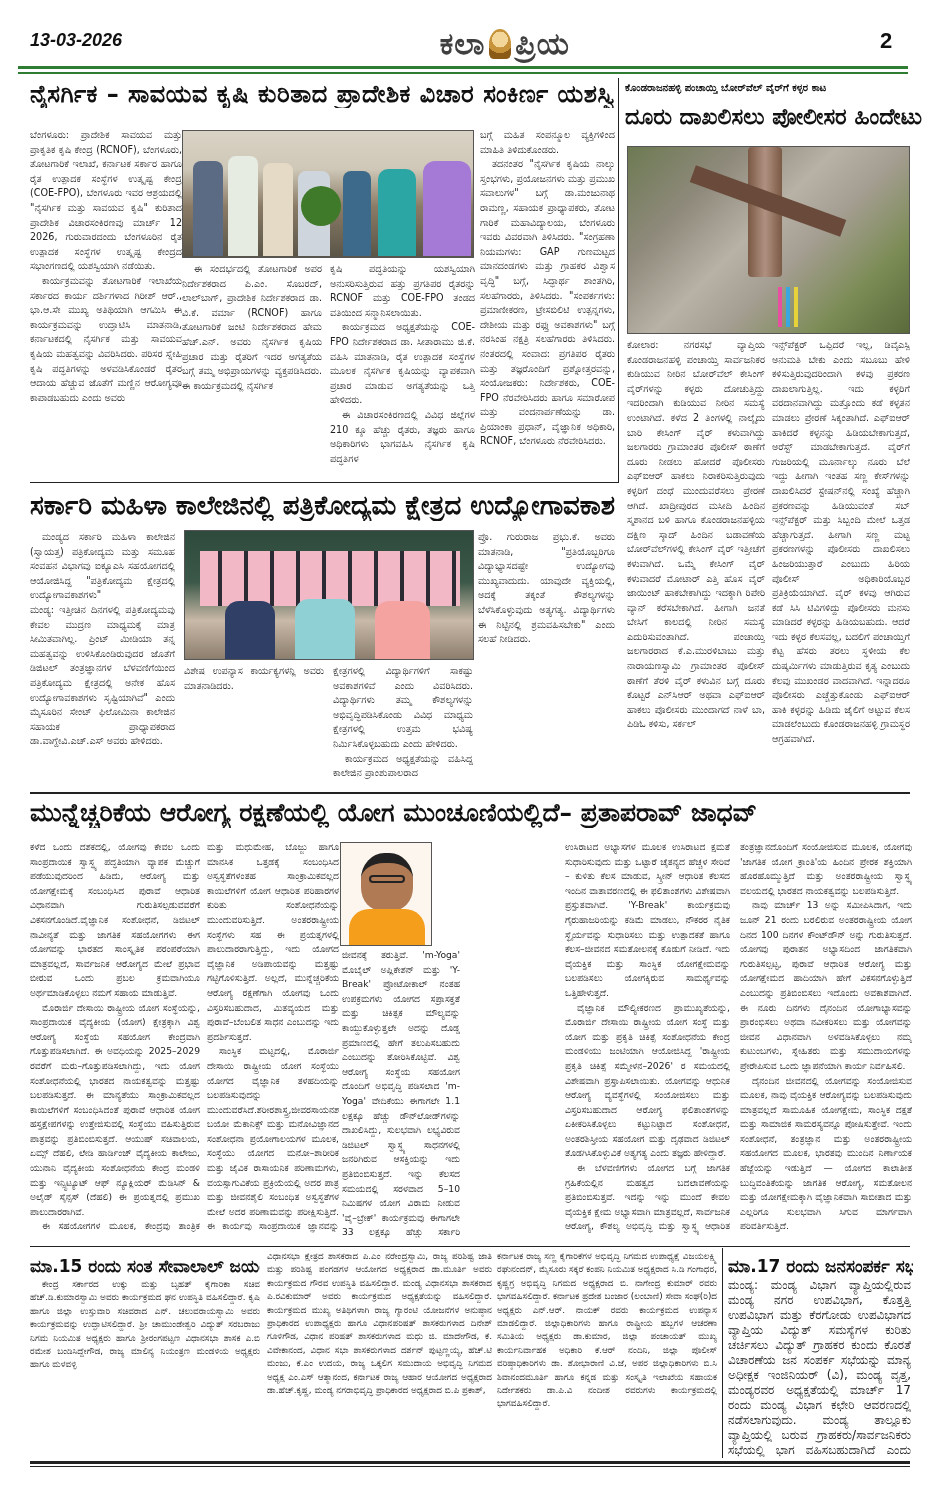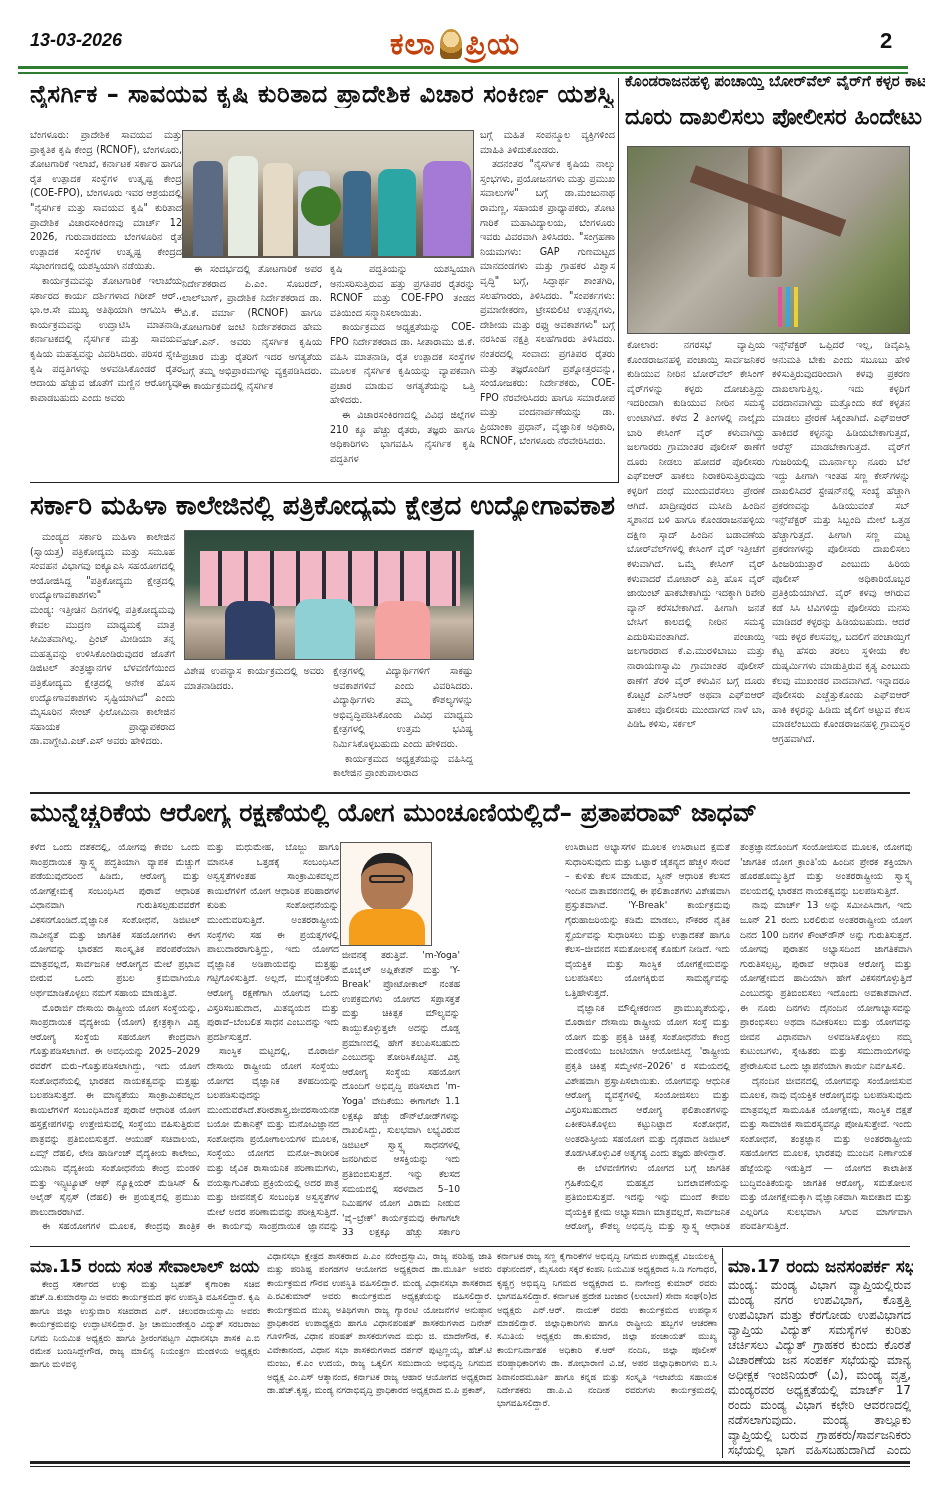--- a/index.html
+++ b/index.html
@@ -1,21 +1,21 @@
 <!DOCTYPE html>
 <html><head>
 <meta charset="utf-8">
 <style>
   *{box-sizing:border-box;margin:0;padding:0}
   body{width:945px;height:1492px;background:#fff;font-family:"DejaVu Sans",sans-serif;color:#111;position:relative;overflow:hidden}
   .abs{position:absolute}
   .masthead{left:0;top:0;width:945px;height:70px}
   .date{left:30px;top:30px;font:italic bold 18px "Liberation Sans",sans-serif}
   .pageno{left:880px;top:28px;font:bold 22px "Liberation Sans",sans-serif}
-  .logo{left:390px;top:24px;width:180px;height:40px;display:flex;align-items:center;justify-content:flex-start;color:#c2410c;font:bold 30px "DejaVu Sans",sans-serif;letter-spacing:1px}
+  .logo{left:390px;top:24px;width:180px;height:40px;display:flex;align-items:center;justify-content:flex-end;color:#404040;font:bold 30px "DejaVu Sans",sans-serif;letter-spacing:1px}
   .logo .emb{display:inline-block;width:22px;height:30px;margin:0 4px;border-radius:50% 50% 20% 20%;background:radial-gradient(circle at 50% 35%,#f3d79a 0 35%,#c6923a 36% 60%,#8a5a16 61%);}
   .rule-top{left:18px;top:66px;width:890px;height:8px;border-top:3px solid #2e7d32;border-bottom:2px solid #2e7d32}
   .headline{font-family:"DejaVu Sans",sans-serif;font-weight:bold;color:#111;white-space:nowrap;overflow:hidden}
   .body-text{font-size:9.6px;line-height:14.6px;text-align:justify;color:#222;overflow:hidden}
   .body-text p{text-indent:12px}
   .vline{width:1px;background:#222}
   .hline{height:2px;background:#222}
   .photo{overflow:hidden;border:1px solid #555}
 </style>
 </head>
@@ -45,33 +45,33 @@
   <div style="position:absolute;left:45px;top:25px;width:30px;height:100px;background:#e6ece2;border-radius:8px 8px 0 0"></div>
   <div style="position:absolute;left:80px;top:32px;width:30px;height:93px;background:#e5dac6;border-radius:8px 8px 0 0"></div>
   <div style="position:absolute;left:115px;top:40px;width:32px;height:85px;background:#cfd5dd;border-radius:8px 8px 0 0"></div>
   <div style="position:absolute;left:118px;top:55px;width:40px;height:40px;background:#3f7a2a;border-radius:50%"></div>
   <div style="position:absolute;left:160px;top:40px;width:28px;height:85px;background:#3d6a8a;border-radius:8px 8px 0 0"></div>
   <div style="position:absolute;left:195px;top:38px;width:38px;height:87px;background:#2ca6a4;border-radius:10px 10px 0 0"></div>
   <div style="position:absolute;left:240px;top:30px;width:48px;height:95px;background:#a57ad6;border-radius:12px 12px 0 0"></div>
 </div>
 
 <div class="abs body-text" style="left:182px;top:262px;width:140px;height:216px">
-  <p>ಈ ಸಂದರ್ಭದಲ್ಲಿ ತೋಟಗಾರಿಕೆ ಅಪರ ನಿರ್ದೇಶಕರಾದ ಪಿ.ಎಂ. ಸೊಬರದ್, ಲಾಲ್‌ಬಾಗ್, ಪ್ರಾದೇಶಿಕ ನಿರ್ದೇಶಕರಾದ ಡಾ. ವಿ.ಕೆ. ವರ್ಮಾ (RCNOF) ಹಾಗೂ ತೋಟಗಾರಿಕೆ ಜಂಟಿ ನಿರ್ದೇಶಕರಾದ ಹೇಮ ಹೆಚ್.ಎನ್. ಅವರು ನೈಸರ್ಗಿಕ ಕೃಷಿಯ ಪ್ರಚಾರ ಮತ್ತು ರೈತರಿಗೆ ಇದರ ಅಗತ್ಯತೆಯ ಬಗ್ಗೆ ತಮ್ಮ ಅಭಿಪ್ರಾರಮಗಳ್ನು ವ್ಯಕ್ತಪಡಿಸಿದರು. ಈ ಕಾರ್ಯಕ್ರಮದಲ್ಲಿ ನೈಸರ್ಗಿಕ</p>
+  <p>ಈ ಸಂದರ್ಭದಲ್ಲಿ ತೋಟಗಾರಿಕೆ ಅಪರ ನಿರ್ದೇಶಕರಾದ ಪಿ.ಎಂ. ಸೊಬರದ್, ಲಾಲ್‌ಬಾಗ್, ಪ್ರಾದೇಶಿಕ ನಿರ್ದೇಶಕರಾದ ಡಾ. ವಿ.ಕೆ. ವರ್ಮಾ (RCNOF) ಹಾಗೂ ತೋಟಗಾರಿಕೆ ಜಂಟಿ ನಿರ್ದೇಶಕರಾದ ಹೇಮ ಹೆಚ್.ಎನ್. ಅವರು ನೈಸರ್ಗಿಕ ಕೃಷಿಯ ಪ್ರಚಾರ ಮತ್ತು ರೈತರಿಗೆ ಇದರ ಅಗತ್ಯತೆಯ ಬಗ್ಗೆ ತಮ್ಮ ಅಭಿಪ್ರಾಯಗಳನ್ನು ವ್ಯಕ್ತಪಡಿಸಿದರು. ಈ ಕಾರ್ಯಕ್ರಮದಲ್ಲಿ ನೈಸರ್ಗಿಕ</p>
 </div>
 <div class="abs body-text" style="left:330px;top:262px;width:145px;height:216px">
   <p style="text-indent:0">ಕೃಷಿ ಪದ್ಧತಿಯನ್ನು ಯಶಸ್ವಿಯಾಗಿ ಅನುಸರಿಸುತ್ತಿರುವ ಹತ್ತು ಪ್ರಗತಿಪರ ರೈತರನ್ನು RCNOF ಮತ್ತು COE-FPO ತಂಡದ ವತಿಯಿಂದ ಸನ್ಮಾನಿಸಲಾಯಿತು.</p>
   <p>ಕಾರ್ಯಕ್ರಮದ ಅಧ್ಯಕ್ಷತೆಯನ್ನು COE-FPO ನಿರ್ದೇಶಕರಾದ ಡಾ. ಸೀತಾರಾಮು ಜಿ.ಕೆ. ವಹಿಸಿ ಮಾತನಾಡಿ, ರೈತ ಉತ್ಪಾದಕ ಸಂಸ್ಥೆಗಳ ಮೂಲಕ ನೈಸರ್ಗಿಕ ಕೃಷಿಯನ್ನು ವ್ಯಾಪಕವಾಗಿ ಪ್ರಚಾರ ಮಾಡುವ ಅಗತ್ಯತೆಯನ್ನು ಒತ್ತಿ ಹೇಳಿದರು.</p>
   <p>ಈ ವಿಚಾರಸಂಕಿರಣದಲ್ಲಿ ವಿವಿಧ ಜಿಲ್ಲೆಗಳ 210 ಕ್ಕೂ ಹೆಚ್ಚು ರೈತರು, ತಜ್ಞರು ಹಾಗೂ ಅಧಿಕಾರಿಗಳು ಭಾಗವಹಿಸಿ ನೈಸರ್ಗಿಕ ಕೃಷಿ ಪದ್ಧತಿಗಳ</p>
 </div>
 <div class="abs body-text" style="left:480px;top:128px;width:135px;height:350px">
   <p style="text-indent:0">ಬಗ್ಗೆ ಮಹಿತ ಸಂಪನ್ಮೂಲ ವ್ಯಕ್ತಿಗಳಿಂದ ಮಾಹಿತಿ ತಿಳಿದುಕೊಂಡರು.</p>
   <p>ತದನಂತರ "ನೈಸರ್ಗಿಕ ಕೃಷಿಯ ನಾಲ್ಕು ಸ್ತಂಭಗಳು, ಪ್ರಯೋಜನಗಳು ಮತ್ತು ಪ್ರಮುಖ ಸವಾಲುಗಳ" ಬಗ್ಗೆ ಡಾ.ಮಂಜುನಾಥ ರಾಮಣ್ಣ, ಸಹಾಯಕ ಪ್ರಾಧ್ಯಾಪಕರು, ತೋಟ ಗಾರಿಕೆ ಮಹಾವಿದ್ಯಾಲಯ, ಬೆಂಗಳೂರು ಇವರು ವಿವರವಾಗಿ ತಿಳಿಸಿದರು. "ಸಂಗ್ರಹಣಾ ನಿಯಮಗಳು: GAP ಗುಣಮಟ್ಟದ ಮಾನದಂಡಗಳು ಮತ್ತು ಗ್ರಾಹಕರ ವಿಶ್ವಾಸ ವೃದ್ಧಿ" ಬಗ್ಗೆ, ಸಿದ್ಧಾರ್ಥ ಶಾಂತಗಿರಿ, ಸಲಹೆಗಾರರು, ತಿಳಿಸಿದರು. "ಸಂಪರ್ಕಗಳು: ಪ್ರಮಾಣೀಕರಣ, ಟ್ರೇಸಬಿಲಿಟಿ ಉತ್ಪನ್ನಗಳು, ದೇಶೀಯ ಮತ್ತು ರಫ್ತು ಅವಕಾಶಗಳು" ಬಗ್ಗೆ ನರಸಿಂಹ ನಕ್ಷತ್ರಿ ಸಲಹೆಗಾರರು ತಿಳಿಸಿದರು. ನಂತರದಲ್ಲಿ ಸಂವಾದ: ಪ್ರಗತಿಪರ ರೈತರು ಮತ್ತು ತಜ್ಞರೊಂದಿಗೆ ಪ್ರಶ್ನೋತ್ತರವನ್ನು, ಸಂಯೋಜಕರು: ನಿರ್ದೇಶಕರು, COE-FPO ನೆರವೇರಿಸಿದರು ಹಾಗೂ ಸಮಾರೋಪ ಮತ್ತು ವಂದನಾರ್ಪಣೆಯನ್ನು ಡಾ. ಪ್ರಿಯಾಂಕಾ ಪ್ರಧಾನ್, ವೈಜ್ಞಾನಿಕ ಅಧಿಕಾರಿ, RCNOF, ಬೆಂಗಳೂರು ನೆರವೇರಿಸಿದರು.</p>
 </div>
 
-<div class="abs headline" style="left:625px;top:72px;width:300px;font-size:15px">ಕೊಂಡರಾಜನಹಳ್ಳಿ ಪಂಚಾಯ್ತಿ ಬೋರ್‌ವೆಲ್ ವೈರ್‌ಗೆ ಕಳ್ಳರ ಕಾಟ</div>
+<div class="abs headline" style="left:625px;top:82px;width:300px;font-size:10px">ಕೊಂಡರಾಜನಹಳ್ಳಿ ಪಂಚಾಯ್ತಿ ಬೋರ್‌ವೆಲ್ ವೈರ್‌ಗೆ ಕಳ್ಳರ ಕಾಟ</div>
 <div class="abs headline" style="left:625px;top:104px;width:300px;font-size:22px">ದೂರು ದಾಖಲಿಸಲು ಪೋಲೀಸರ ಹಿಂದೇಟು</div>
 <div class="abs photo" style="left:627px;top:146px;width:283px;height:188px;background:linear-gradient(135deg,#6d7a52 0%,#8f8a7c 25%,#b8b2a6 45%,#a49d91 60%,#7c8c56 80%,#5a6a3a 100%)">
   <div style="position:absolute;left:120px;top:0;width:34px;height:130px;background:linear-gradient(90deg,#7a5a45,#b09080,#7a5a45);border-radius:4px"></div>
   <div style="position:absolute;left:60px;top:45px;width:160px;height:18px;background:#6a4a3a;transform:rotate(20deg)"></div>
   <div style="position:absolute;left:150px;top:140px;width:4px;height:40px;background:#e94fa0"></div>
   <div style="position:absolute;left:158px;top:140px;width:4px;height:40px;background:#3aa7e0"></div>
   <div style="position:absolute;left:166px;top:140px;width:4px;height:40px;background:#e8d23a"></div>
 </div>
 <div class="abs body-text" style="left:627px;top:338px;width:138px;height:447px">
   <p style="text-indent:0">ಕೋಲಾರ: ನಗರಸಭೆ ವ್ಯಾಪ್ತಿಯ ಕೊಂಡರಾಜನಹಳ್ಳಿ ಪಂಚಾಯ್ತಿ ಸಾರ್ವಜನಿಕರ ಕುಡಿಯುವ ನೀರಿನ ಬೋರ್‌ವೆಲ್ ಕೇಸಿಂಗ್ ವೈರ್‌ಗಳನ್ನು ಕಳ್ಳರು ದೋಚುತ್ತಿದ್ದು ಇದರಿಂದಾಗಿ ಕುಡಿಯುವ ನೀರಿನ ಸಮಸ್ಯೆ ಉಂಟಾಗಿದೆ. ಕಳೆದ 2 ತಿಂಗಳಲ್ಲಿ ನಾಲ್ಕೈದು ಬಾರಿ ಕೇಸಿಂಗ್ ವೈರ್ ಕಳುವಾಗಿದ್ದು ಜಲಗಾರರು ಗ್ರಾಮಾಂತರ ಪೊಲೀಸ್ ಠಾಣೆಗೆ ದೂರು ನೀಡಲು ಹೋದರೆ ಪೊಲೀಸರು ಎಫ್‌ಐಆರ್ ಹಾಕಲು ನಿರಾಕರಿಸುತ್ತಿರುವುದು ಕಳ್ಳರಿಗೆ ದಂಧೆ ಮುಂದುವರೆಸಲು ಪ್ರೇರಣೆ ಆಗಿದೆ. ಖಾದ್ರೀಪುರದ ಮಸೀದಿ ಹಿಂದಿನ ಸ್ಮಶಾನದ ಬಳಿ ಹಾಗೂ ಕೊಂಡರಾಜನಹಳ್ಳಿಯ ದಕ್ಷಿಣ ಸ್ಕಾದ್ ಹಿಂದಿನ ಬಡಾವಣೆಯ ಬೋರ್‌ವೆಲ್‌ಗಳಲ್ಲಿ ಕೇಸಿಂಗ್ ವೈರ್ ಇತ್ತೀಚೆಗೆ ಕಳುವಾಗಿದೆ. ಒಮ್ಮೆ ಕೇಸಿಂಗ್ ವೈರ್ ಕಳುವಾದರೆ ಮೋಟಾರ್ ಎತ್ತಿ ಹೊಸ ವೈರ್ ಜಾಯಿಂಟ್ ಹಾಕಬೇಕಾಗಿದ್ದು ಇದಕ್ಕಾಗಿ ರಿಪೇರಿ ವ್ಯಾನ್ ಕರೆಸಬೇಕಾಗಿದೆ. ಹೀಗಾಗಿ ಜನತೆ ಬೇಸಿಗೆ ಕಾಲದಲ್ಲಿ ನೀರಿನ ಸಮಸ್ಯೆ ಎದುರಿಸುವಂತಾಗಿದೆ. ಪಂಚಾಯ್ತಿ ಜಲಗಾರರಾದ ಕೆ.ಎ.ಮುರಳಿಬಾಬು ಮತ್ತು ನಾರಾಯಣಸ್ವಾಮಿ ಗ್ರಾಮಾಂತರ ಪೊಲೀಸ್ ಠಾಣೆಗೆ ತೆರಳಿ ವೈರ್ ಕಳುವಿನ ಬಗ್ಗೆ ದೂರು ಕೊಟ್ಟರೆ ಎನ್‌ಸಿಆರ್ ಅಥವಾ ಎಫ್‌ಐಆರ್ ಹಾಕಲು ಪೊಲೀಸರು ಮುಂದಾಗದೆ ನಾಳೆ ಬಾ, ಪಿಡಿಓ ಕಳಿಸು, ಸರ್ಕಲ್</p>
@@ -86,27 +86,28 @@
   <p>ಮಂಡ್ಯದ ಸರ್ಕಾರಿ ಮಹಿಳಾ ಕಾಲೇಜಿನ (ಸ್ವಾಯತ್ತ) ಪತ್ರಿಕೋದ್ಯಮ ಮತ್ತು ಸಮೂಹ ಸಂವಹನ ವಿಭಾಗವು ಐಕ್ಯೂಎಸಿ ಸಹಯೋಗದಲ್ಲಿ ಆಯೋಜಿಸಿದ್ದ "ಪತ್ರಿಕೋದ್ಯಮ ಕ್ಷೇತ್ರದಲ್ಲಿ ಉದ್ಯೋಗಾವಕಾಶಗಳು"</p>
   <p style="text-indent:0">ಮಂಡ್ಯ: ಇತ್ತೀಚಿನ ದಿನಗಳಲ್ಲಿ ಪತ್ರಿಕೋದ್ಯಮವು ಕೇವಲ ಮುದ್ರಣ ಮಾಧ್ಯಮಕ್ಕೆ ಮಾತ್ರ ಸೀಮಿತವಾಗಿಲ್ಲ. ಪ್ರಿಂಟ್ ಮೀಡಿಯಾ ತನ್ನ ಮಹತ್ವವನ್ನು ಉಳಿಸಿಕೊಂಡಿರುವುದರ ಜೊತೆಗೆ ಡಿಜಿಟಲ್ ತಂತ್ರಜ್ಞಾನಗಳ ಬೆಳವಣಿಗೆಯಿಂದ ಪತ್ರಿಕೋದ್ಯಮ ಕ್ಷೇತ್ರದಲ್ಲಿ ಅನೇಕ ಹೊಸ ಉದ್ಯೋಗಾವಕಾಶಗಳು ಸೃಷ್ಟಿಯಾಗಿವೆ" ಎಂದು ಮೈಸೂರಿನ ಸೇಂಟ್ ಫಿಲೋಮಿನಾ ಕಾಲೇಜಿನ ಸಹಾಯಕ ಪ್ರಾಧ್ಯಾಪಕರಾದ ಡಾ.ವಾಗ್ದೇವಿ.ಎಚ್.ಎಸ್ ಅವರು ಹೇಳಿದರು.</p>
 </div>
 <div class="abs photo" style="left:184px;top:530px;width:290px;height:130px;background:linear-gradient(180deg,#2e4a3c 0%,#3c5848 40%,#c9b9a8 70%,#8c7e6e 100%)">
   <div style="position:absolute;left:15px;top:20px;width:260px;height:55px;background:repeating-linear-gradient(90deg,#f2b8c6 0 18px,#2b2b36 18px 22px,#f2b8c6 22px 26px)"></div>
   <div style="position:absolute;left:40px;top:70px;width:50px;height:60px;background:#2f3f66;border-radius:14px 14px 0 0"></div>
   <div style="position:absolute;left:110px;top:68px;width:60px;height:62px;background:#8fd0d4;border-radius:14px 14px 0 0"></div>
   <div style="position:absolute;left:190px;top:70px;width:55px;height:60px;background:#f5a3a0;border-radius:14px 14px 0 0"></div>
 </div>
 <div class="abs body-text" style="left:184px;top:664px;width:140px;height:121px">
-  <p style="text-indent:0">ವಿಶೇಷ ಉಪನ್ಯಾಸ ಕಾರ್ಯಕ್ರಮದಲ್ಲಿ ಅವರು ಮಾತನಾಡಿದರು.</p>
+  <p style="text-indent:0">ವಿಶೇಷ ಉಪನ್ಯಾಸ ಕಾರ್ಯಕ್ಯಗಳನ್ಲಿ ಅವರು ಮಾತನಾಡಿದರು.</p>
 </div>
 <div class="abs body-text" style="left:333px;top:664px;width:140px;height:121px">
   <p style="text-indent:0">ಕ್ಷೇತ್ರಗಳಲ್ಲಿ ವಿದ್ಯಾರ್ಥಿಗಳಿಗೆ ಸಾಕಷ್ಟು ಅವಕಾಶಗಳಿವೆ ಎಂದು ವಿವರಿಸಿದರು. ವಿದ್ಯಾರ್ಥಿಗಳು ತಮ್ಮ ಕೌಶಲ್ಯಗಳನ್ನು ಅಭಿವೃದ್ಧಿಪಡಿಸಿಕೊಂಡು ವಿವಿಧ ಮಾಧ್ಯಮ ಕ್ಷೇತ್ರಗಳಲ್ಲಿ ಉತ್ತಮ ಭವಿಷ್ಯ ನಿರ್ಮಿಸಿಕೊಳ್ಳಬಹುದು ಎಂದು ಹೇಳಿದರು.</p>
   <p>ಕಾರ್ಯಕ್ರಮದ ಅಧ್ಯಕ್ಷತೆಯನ್ನು ವಹಿಸಿದ್ದ ಕಾಲೇಜಿನ ಪ್ರಾಂಶುಪಾಲರಾದ</p>
 </div>
 <div class="abs body-text" style="left:478px;top:530px;width:137px;height:255px">
+  <p style="text-indent:0">ಪ್ರೊ. ಗುರುರಾಜ ಪ್ರಭು.ಕೆ. ಅವರು ಮಾತನಾಡಿ, "ಪ್ರತಿಯೊಬ್ಬರಿಗೂ ವಿದ್ಯಾಭ್ಯಾಸದಷ್ಟೇ ಉದ್ಯೋಗವು ಮುಖ್ಯವಾದುದು. ಯಾವುದೇ ವ್ಯಕ್ತಿಯಲ್ಲಿ, ಅದಕ್ಕೆ ತಕ್ಕಂತೆ ಕೌಶಲ್ಯಗಳನ್ನು ಬೆಳೆಸಿಕೊಳ್ಳುವುದು ಅತ್ಯಗತ್ಯ. ವಿದ್ಯಾರ್ಥಿಗಳು ಈ ನಿಟ್ಟಿನಲ್ಲಿ ಶ್ರಮವಹಿಸಬೇಕು" ಎಂದು ಸಲಹೆ ನೀಡಿದರು.</p>
 </div>
 
 <div class="abs hline" style="left:30px;top:792px;width:880px"></div>
 <div class="abs headline" style="left:30px;top:798px;width:885px;font-size:25px">ಮುನ್ನೆಚ್ಚರಿಕೆಯ ಆರೋಗ್ಯ ರಕ್ಷಣೆಯಲ್ಲಿ ಯೋಗ ಮುಂಚೂಣಿಯಲ್ಲಿದೆ– ಪ್ರತಾಪರಾವ್ ಜಾಧವ್</div>
 <div class="abs body-text" style="left:30px;top:840px;width:170px;height:398px;font-size:9.2px">
   <p style="text-indent:0">ಕಳೆದ ಒಂದು ದಶಕದಲ್ಲಿ, ಯೋಗವು ಕೇವಲ ಒಂದು ಸಾಂಪ್ರದಾಯಿಕ ಸ್ವಾಸ್ಥ್ಯ ಪದ್ಧತಿಯಾಗಿ ವ್ಯಾಪಕ ಮೆಚ್ಚುಗೆ ಪಡೆಯುವುದರಿಂದ ಹಿಡಿದು, ಆರೋಗ್ಯ ಮತ್ತು ಯೋಗಕ್ಷೇಮಕ್ಕೆ ಸಂಬಂಧಿಸಿದ ಪುರಾವೆ ಆಧಾರಿತ ವಿಧಾನವಾಗಿ ಗುರುತಿಸಲ್ಪಡುವವರೆಗೆ ವಿಕಸನಗೊಂಡಿದೆ.ವೈಜ್ಞಾನಿಕ ಸಂಶೋಧನೆ, ಡಿಜಿಟಲ್ ನಾವೀನ್ಯತೆ ಮತ್ತು ಜಾಗತಿಕ ಸಹಯೋಗಗಳು ಈಗ ಯೋಗವನ್ನು ಭಾರತದ ಸಾಂಸ್ಕೃತಿಕ ಪರಂಪರೆಯಾಗಿ ಮಾತ್ರವಲ್ಲದೆ, ಸಾರ್ವಜನಿಕ ಆರೋಗ್ಯದ ಮೇಲೆ ಪ್ರಭಾವ ಬೀರುವ ಒಂದು ಪ್ರಬಲ ಕ್ರಮವಾಗಿಯೂ ಅರ್ಥಮಾಡಿಕೊಳ್ಳಲು ನಮಗೆ ಸಹಾಯ ಮಾಡುತ್ತಿವೆ.</p>
   <p>ಮೊರಾರ್ಜಿ ದೇಸಾಯಿ ರಾಷ್ಟ್ರೀಯ ಯೋಗ ಸಂಸ್ಥೆಯನ್ನು, ಸಾಂಪ್ರದಾಯಿಕ ವೈದ್ಯಕೀಯ (ಯೋಗ) ಕ್ಷೇತ್ರಕ್ಕಾಗಿ ವಿಶ್ವ ಆರೋಗ್ಯ ಸಂಸ್ಥೆಯ ಸಹಯೋಗ ಕೇಂದ್ರವಾಗಿ ಗೊತ್ತುಪಡಿಸಲಾಗಿದೆ. ಈ ಅವಧಿಯನ್ನು 2025–2029 ರವರೆಗೆ ಮರು–ಗೊತ್ತುಪಡಿಸಲಾಗಿದ್ದು, ಇದು ಯೋಗ ಸಂಶೋಧನೆಯಲ್ಲಿ ಭಾರತದ ನಾಯಕತ್ವವನ್ನು ಮತ್ತಷ್ಟು ಬಲಪಡಿಸುತ್ತದೆ. ಈ ಮಾನ್ಯತೆಯು ಸಾಂಕ್ರಾಮಿಕವಲ್ಲದ ಕಾಯಿಲೆಗಳಿಗೆ ಸಂಬಂಧಿಸಿದಂತೆ ಪುರಾವೆ ಆಧಾರಿತ ಯೋಗ ಹಸ್ತಕ್ಷೇಪಗಳನ್ನು ಉತ್ತೇಜಿಸುವಲ್ಲಿ ಸಂಸ್ಥೆಯು ವಹಿಸುತ್ತಿರುವ ಪಾತ್ರವನ್ನು ಪ್ರತಿಬಿಂಬಿಸುತ್ತದೆ. ಆಯುಷ್ ಸಚಿವಾಲಯ, ಏಮ್ಸ್ ದೆಹಲಿ, ಲೇಡಿ ಹಾರ್ಡಿಂಜ್ ವೈದ್ಯಕೀಯ ಕಾಲೇಜು, ಯುನಾನಿ ವೈದ್ಯಕೀಯ ಸಂಶೋಧನೆಯ ಕೇಂದ್ರ ಮಂಡಳಿ ಮತ್ತು ಇನ್ಸ್ಟಿಟ್ಯೂಟ್ ಆಫ್ ನ್ಯೂಕ್ಲಿಯರ್ ಮೆಡಿಸಿನ್ &amp; ಅಲೈಡ್ ಸೈನ್ಸಸ್ (ದೆಹಲಿ) ಈ ಪ್ರಯತ್ನದಲ್ಲಿ ಪ್ರಮುಖ ಪಾಲುದಾರರಾಗಿವೆ.</p>
   <p>ಈ ಸಹಯೋಗಗಳ ಮೂಲಕ, ಕೇಂದ್ರವು ತಾಂತ್ರಿಕ ಮಾರ್ಗ ಸೂಚಿಗಳನ್ನು ಅಭಿವೃದ್ಧಿಪಡಿಸುತ್ತಿದೆ</p>
 </div>
 <div class="abs body-text" style="left:207px;top:840px;width:132px;height:398px;font-size:9.2px">

